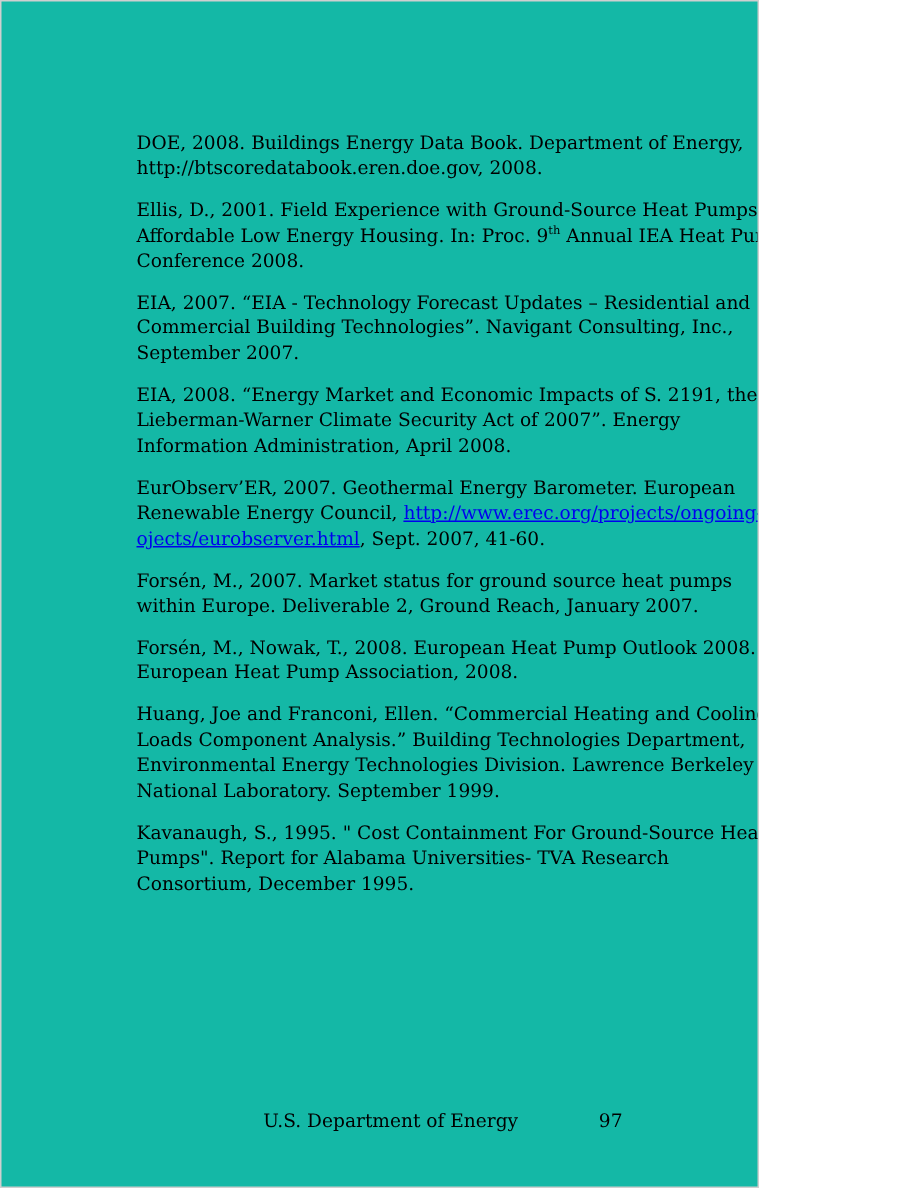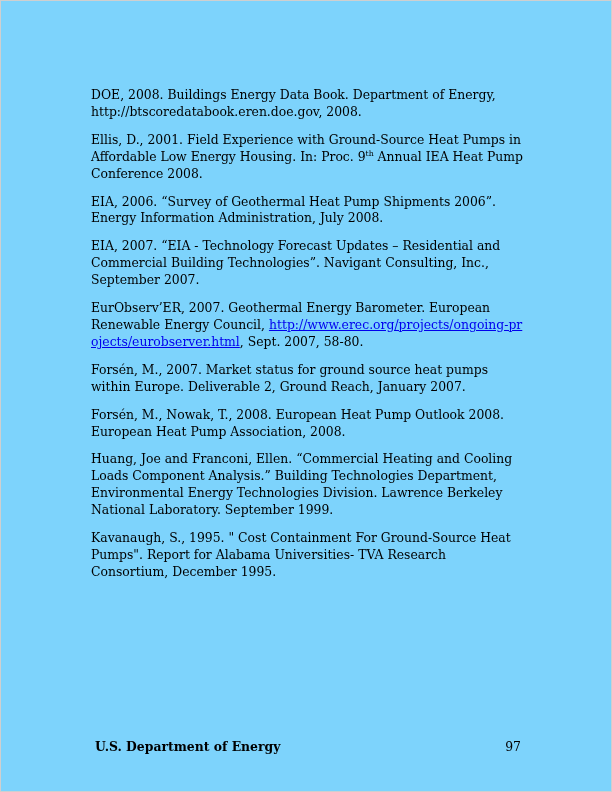--- a/index.html
+++ b/index.html
@@ -2,23 +2,23 @@
 <html><head>
 <meta charset="utf-8">
 <style>
   html, body {
     margin: 0;
     padding: 0;
     background: #ffffff;
   }
   .page {
     position: relative;
-    width: 612px;
+    width: 506px;
     height: 792px;
-    background: #7dd3fc;
+    background: #14b8a6;
     box-sizing: border-box;
     border: 1px solid #cfcfcf;
     font-family: "DejaVu Serif", "Liberation Serif", serif;
     color: #000000;
     overflow: hidden;
   }
   .content {
     position: absolute;
     left: 90px;
     top: 86px;
@@ -45,42 +45,42 @@
   .footer {
     position: absolute;
     left: 90px;
     right: 90px;
     top: 738px;
     font-size: 12.4px;
     line-height: 16px;
   }
   .footer .footer-center {
     position: absolute;
-    left: 4px;
+    left: 15px;
     right: 0;
-    font-weight: bold;
+    text-align: center;
   }
   .footer .footer-page {
     position: absolute;
     right: 0;
     text-align: right;
     margin-left: 36px;
   }
 </style>
 </head>
 <body>
 
 <div class="page">
 
   <div class="content">
       <p class="ref"><span>DOE, 2008. Buildings Energy Data Book. Department of Energy, http://btscoredatabook.eren.doe.gov, 2008.</span></p>
       <p class="ref"><span>Ellis, D., 2001. Field Experience with Ground-Source Heat Pumps in Affordable Low Energy Housing. In: Proc. 9</span><sup>th</sup><span> Annual IEA Heat Pump Conference 2008.</span></p>
-      <p class="ref"><span>EIA, 2006. “Survey of Geothermal Heat Pump Shipments 2006”. Energy Information Administration, July 2008.</span></p>
       <p class="ref"><span>EIA, 2007. “EIA - Technology Forecast Updates – Residential and Commercial Building Technologies”. Navigant Consulting, Inc., September 2007.</span></p>
-      <p class="ref"><span>EurObserv’ER, 2007. Geothermal Energy Barometer. European Renewable Energy Council, </span><a href="#" style="color: rgb(0, 0, 238);">http://www.erec.org/projects/ongoing-projects/eurobserver.html</a><span>, Sept. 2007, 58-80.</span></p>
+      <p class="ref"><span>EIA, 2008. “Energy Market and Economic Impacts of S. 2191, the Lieberman-Warner Climate Security Act of 2007”. Energy Information Administration, April 2008.</span></p>
+      <p class="ref"><span>EurObserv’ER, 2007. Geothermal Energy Barometer. European Renewable Energy Council, </span><a href="#" style="color: rgb(0, 0, 238);">http://www.erec.org/projects/ongoing-projects/eurobserver.html</a><span>, Sept. 2007, 41-60.</span></p>
       <p class="ref"><span>Forsén, M., 2007. Market status for ground source heat pumps within Europe. Deliverable 2, Ground Reach, January 2007.</span></p>
       <p class="ref"><span>Forsén, M., Nowak, T., 2008. European Heat Pump Outlook 2008. European Heat Pump Association, 2008.</span></p>
       <p class="ref"><span>Huang, Joe and Franconi, Ellen.  “Commercial Heating and Cooling Loads Component Analysis.”  Building Technologies Department, Environmental Energy Technologies Division.  Lawrence Berkeley National Laboratory. September 1999.</span></p>
       <p class="ref"><span>Kavanaugh, S., 1995. " Cost Containment For Ground-Source Heat Pumps". Report for Alabama Universities- TVA Research Consortium, December 1995.</span></p>
     </div>
 
   <div class="footer">
     <div class="footer-center">U.S. Department of Energy</div>
     <div class="footer-page">97</div>
   </div>

